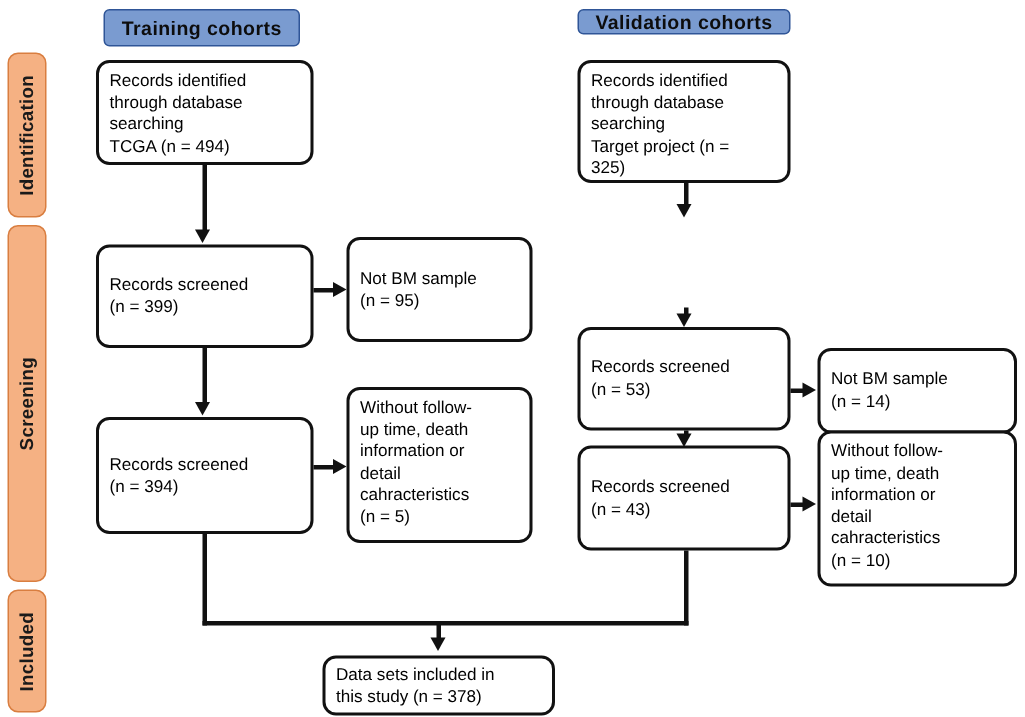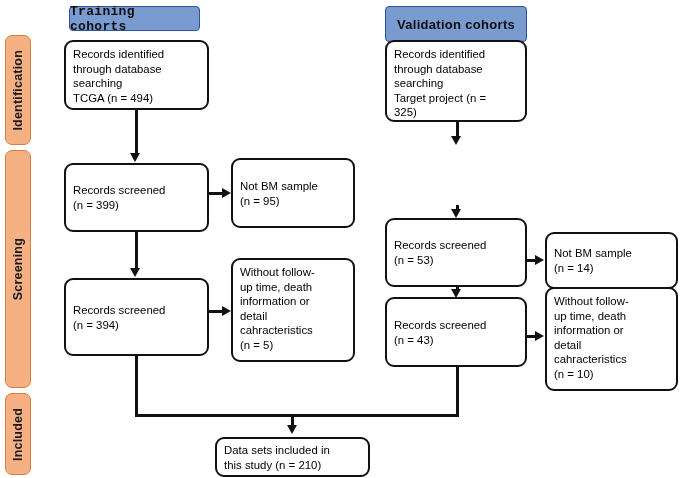--- a/index.html
+++ b/index.html
@@ -107,22 +107,22 @@
   <div class="stage" style="top:35px; height:110px;">
     <span>Identification</span>
   </div>
   <div class="stage" style="top:150px; height:238px;">
     <span>Screening</span>
   </div>
   <div class="stage" style="top:393px; height:82px;">
     <span>Included</span>
   </div>
 
-  <div class="cohort-header" style="left:69px; top:6px; width:131px; height:25px;font-family:Liberation Mono, monospace;">Training cohorts</div>
-  <div class="cohort-header" style="left:385px; top:6px; width:142px; height:36px;">Validation  cohorts</div>
+  <div class="cohort-header" style="left:69px; top:6px; width:131px; height:25px;">Training cohorts</div>
+  <div class="cohort-header" style="left:385px; top:6px; width:142px; height:17px;">Validation  cohorts</div>
 
   <div class="node" style="left:64px; top:40px; width:145px; height:70px;">Records identified
 through database
 searching
 TCGA (n = 494)</div>
 
   <div class="node vcenter" style="left:64px; top:163px; width:145px; height:69px;">Records screened
 (n = 399)</div>
 
   <div class="node vcenter" style="left:231px; top:158px; width:124px; height:70px;">Not BM sample
@@ -155,21 +155,21 @@
 (n = 43)</div>
 
   <div class="node" style="left:545px; top:287px; width:133px; height:104px;">Without follow-
 up time, death
 information or
 detail
 cahracteristics
 (n = 10)</div>
 
   <div class="node vcenter" style="left:215px; top:437px; width:155px; height:40px;">Data sets included in
-this study (n = 210)</div>
+this study (n = 378)</div>
 
   <div class="vline" style="left:135px; top:110px; height:44px;"></div>
   <div class="arrow-down" style="left:130px; top:153px;"></div>
 
   <div class="hline" style="left:209px; top:192px; width:15px;"></div>
   <div class="arrow-right" style="left:222px; top:188px;"></div>
 
   <div class="vline" style="left:135px; top:232px; height:37px;"></div>
   <div class="arrow-down" style="left:130px; top:268px;"></div>
 

